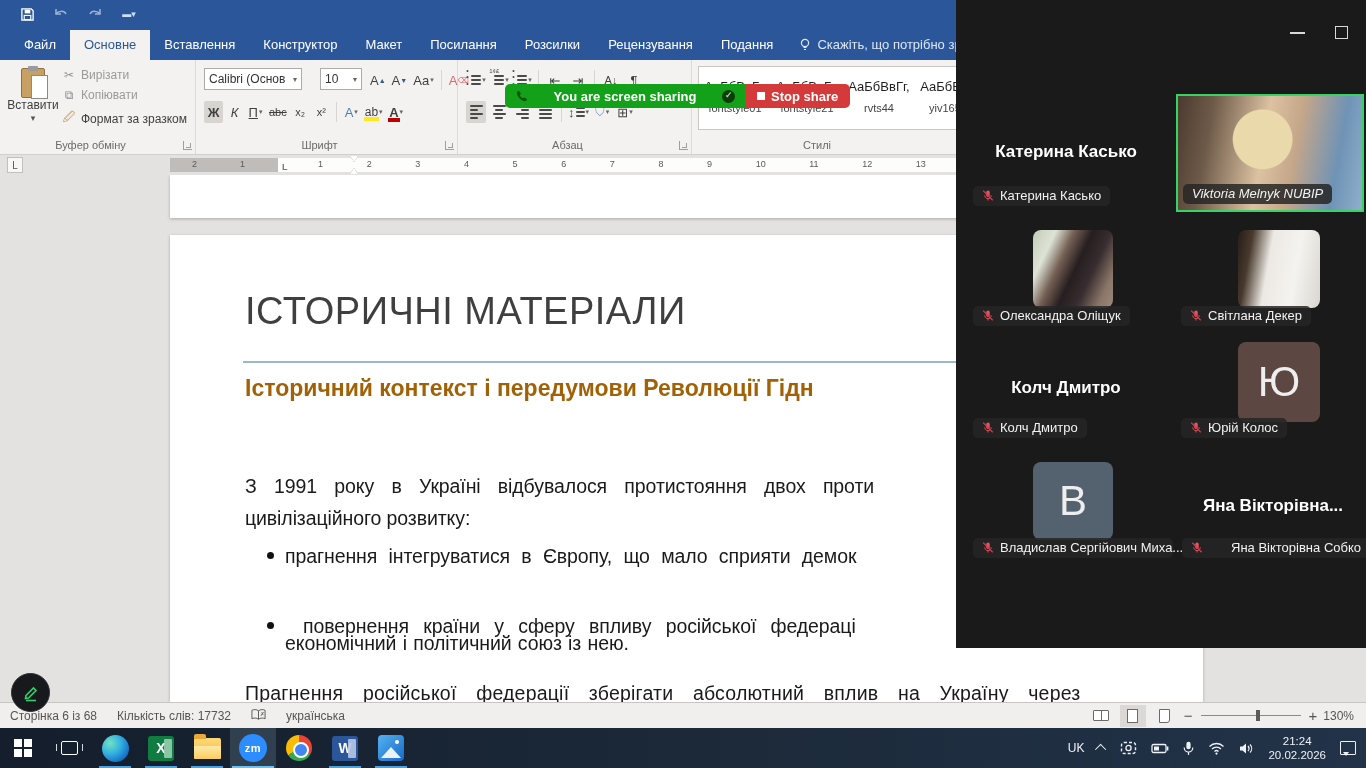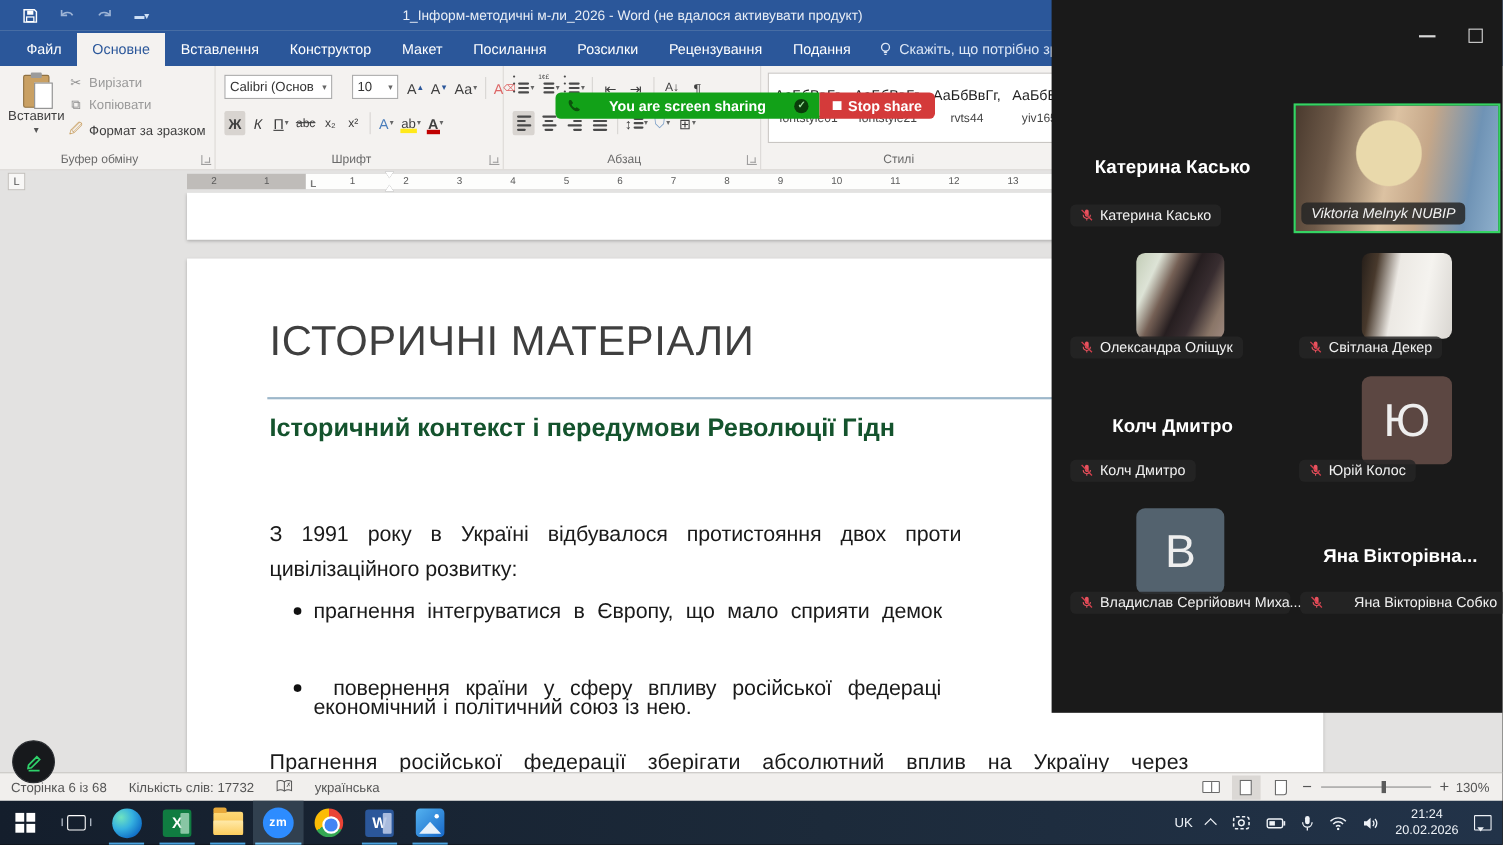--- a/index.html
+++ b/index.html
@@ -195,21 +195,20 @@
             </svg>
         </span>
         <span class="qbtn">
           <svg width="16" height="14" viewBox="0 0 16 14">
               <path d="M13 7C11 4 5 3 3 7" fill="none" stroke="#9db4d6" stroke-width="1.5"></path>
               <path d="M13 2v5H8" fill="none" stroke="#9db4d6" stroke-width="1.5"></path>
             </svg>
         </span>
         <span class="qbtn" style="color:#cfe0f5;font-size:9px;">▬▾</span>
       </div>
-      <div class="title-text">1_Інформ-методичні м-ли_2026 - Word (не вдалося активувати продукт)</div>
     </div>
 
     <div class="tabrow">
       <span class="tab">Файл</span>
       <span class="tab active">Основне</span>
       <span class="tab">Вставлення</span>
       <span class="tab">Конструктор</span>
       <span class="tab">Макет</span>
       <span class="tab">Посилання</span>
       <span class="tab">Розсилки</span>
@@ -441,21 +440,21 @@
             <span>13</span>
         </div>
       </div>
     </div>
 
     <div class="docarea">
       <div class="prevpage"></div>
       <div class="page">
         <div class="h1">ІСТОРИЧНІ МАТЕРІАЛИ</div>
         <div class="hrule"></div>
-        <div class="h2" style="color: #14532d;">Історичний контекст і передумови Революції Гідн</div>
+        <div class="h2" style="color: #a16207;">Історичний контекст і передумови Революції Гідн</div>
         <div class="docline" style="left:75px;top:240px;word-spacing:12px;">З 1991 року в Україні відбувалося протистояння двох проти</div>
         <div class="docline" style="left:75px;top:272px;">цивілізаційного розвитку:</div>
         <span class="bdot" style="left:97px;top:317px;"></span>
         <div class="docline" style="left:115px;top:310px;word-spacing:6px;">прагнення інтегруватися в Європу, що мало сприяти демок</div>
         <span class="bdot" style="left:97px;top:387px;"></span>
         <div class="docline" style="left:133px;top:380px;word-spacing:9px;">повернення країни у сферу впливу російської федераці</div>
         <div class="docline" style="left:115px;top:397px;word-spacing:1px;">економічний і політичний союз із нею.</div>
         <div class="docline" style="left:75px;top:447px;word-spacing:14px;letter-spacing:.2px;">Прагнення російської федерації зберігати абсолютний вплив на Україну через</div>
       </div>
     </div>

